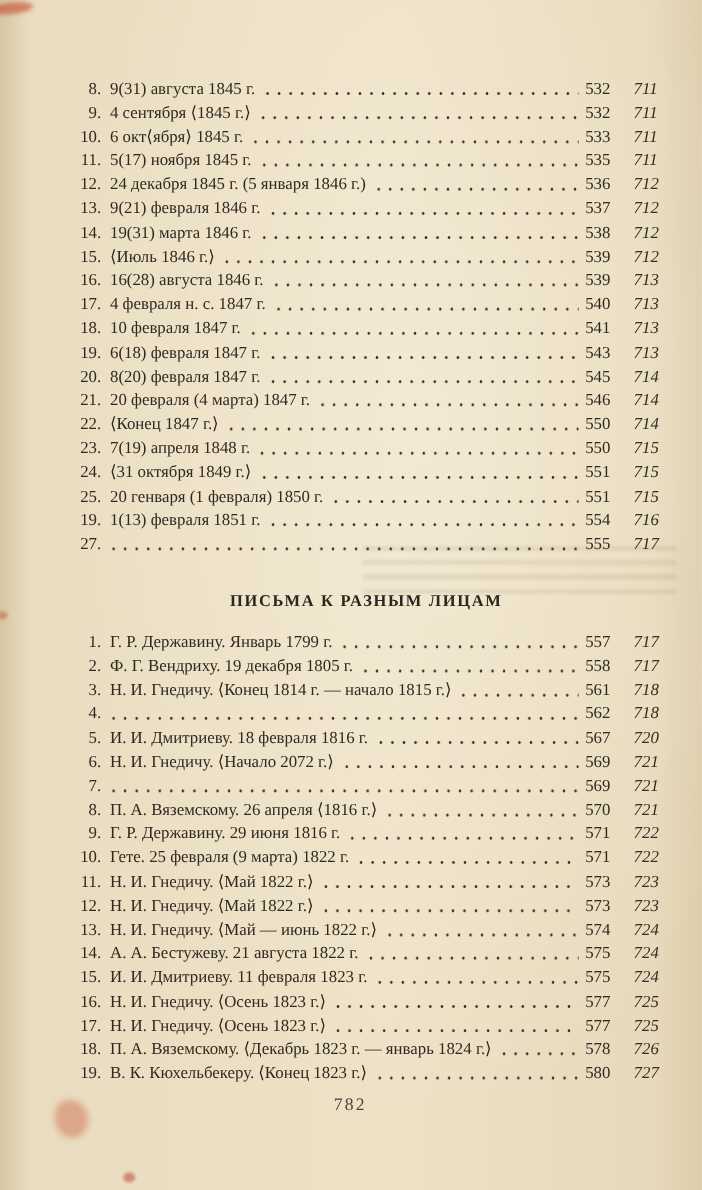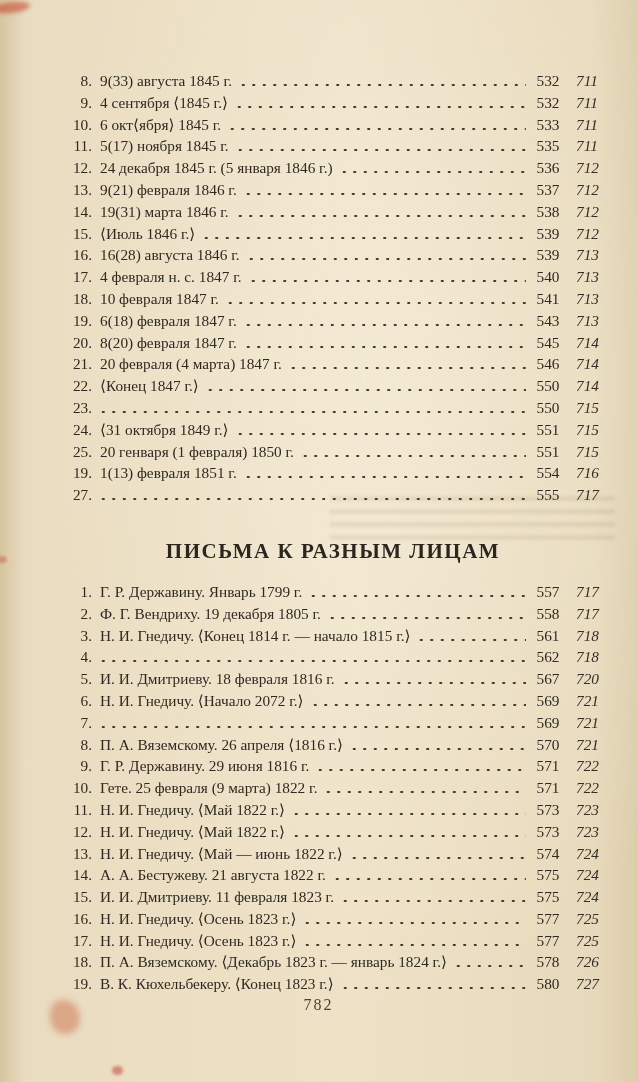--- a/index.html
+++ b/index.html
@@ -23,24 +23,24 @@
   }
   .num{flex:none;width:34px;text-align:right;}
   .text{margin-left:8px;flex:none;}
   .leader{
     flex:1 1 auto;align-self:stretch;min-width:6px;margin:0 6px 0 4px;
     background-image:radial-gradient(circle, #42392c 1.05px, rgba(0,0,0,0) 1.5px);
     background-size:10.5px 6px;
     background-repeat:repeat-x;
     background-position:2px 12px;
   }
-  .p1{flex:none;width:32px;text-align:center;}
+  .p1{flex:none;width:32px;text-align:left;}
   .p2{flex:none;width:32px;text-align:left;font-style:italic;margin-left:12px;color:#332f26;}
   .heading{
-    text-align:center;font-weight:bold;font-size:21px;letter-spacing:1.5px;
+    text-align:center;font-weight:bold;font-size:15px;letter-spacing:1.5px;
     margin:33px 0 17px 0;color:#2b271f;
   }
   .folio{
     position:absolute;left:0;right:1px;top:996px;text-align:center;
     font-size:16px;letter-spacing:2px;color:#4a443a;
   }
   .stain{position:absolute;pointer-events:none;}
   .stain-corner{left:-8px;top:2px;width:38px;height:11px;background:rgba(195,60,35,.55);filter:blur(2px);border-radius:50%;transform:rotate(-6deg);}
   .stain-left{left:-3px;top:556px;width:10px;height:7px;background:rgba(195,60,35,.4);filter:blur(1.5px);border-radius:50%;}
   .stain-smudge{left:50px;top:1000px;width:30px;height:34px;background:rgba(200,85,50,.40);filter:blur(3px);border-radius:45% 60% 50% 55%;}
@@ -59,21 +59,21 @@
   <div class="stain stain-corner"></div>
   <div class="stain stain-left"></div>
   <div class="stain stain-smudge"></div>
   <div class="stain stain-dot"></div>
   <div class="stain ghost"></div>
 
   <div class="content">
     <div id="section1-list">
         <div class="row">
           <span class="num">8.</span>
-          <span class="text">9(33) августа 1845 г.</span>
+          <span class="text">9(31) августа 1845 г.</span>
           <span class="leader"></span>
           <span class="p1">532</span>
           <span class="p2">711</span>
         </div>
         <div class="row">
           <span class="num">9.</span>
           <span class="text">4 сентября ⟨1845 г.⟩</span>
           <span class="leader"></span>
           <span class="p1">532</span>
           <span class="p2">711</span>
@@ -164,20 +164,21 @@
         </div>
         <div class="row">
           <span class="num">22.</span>
           <span class="text">⟨Конец 1847 г.⟩</span>
           <span class="leader"></span>
           <span class="p1">550</span>
           <span class="p2">714</span>
         </div>
         <div class="row">
           <span class="num">23.</span>
+          <span class="text">7(19) апреля 1848 г.</span>
           <span class="leader"></span>
           <span class="p1">550</span>
           <span class="p2">715</span>
         </div>
         <div class="row">
           <span class="num">24.</span>
           <span class="text">⟨31 октября 1849 г.⟩</span>
           <span class="leader"></span>
           <span class="p1">551</span>
           <span class="p2">715</span>

